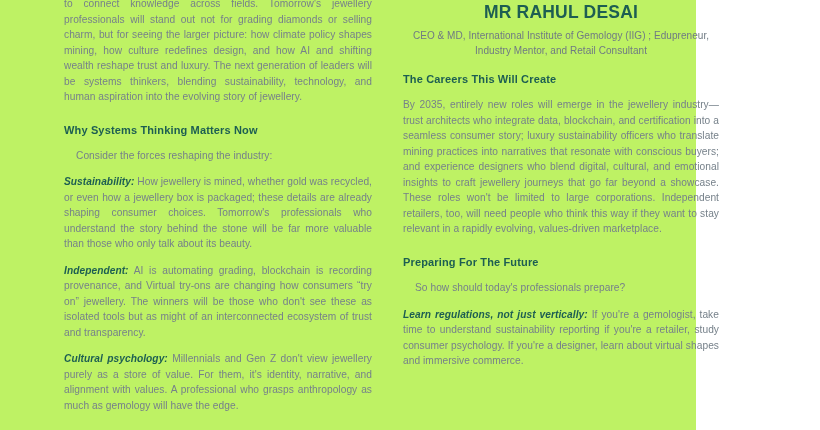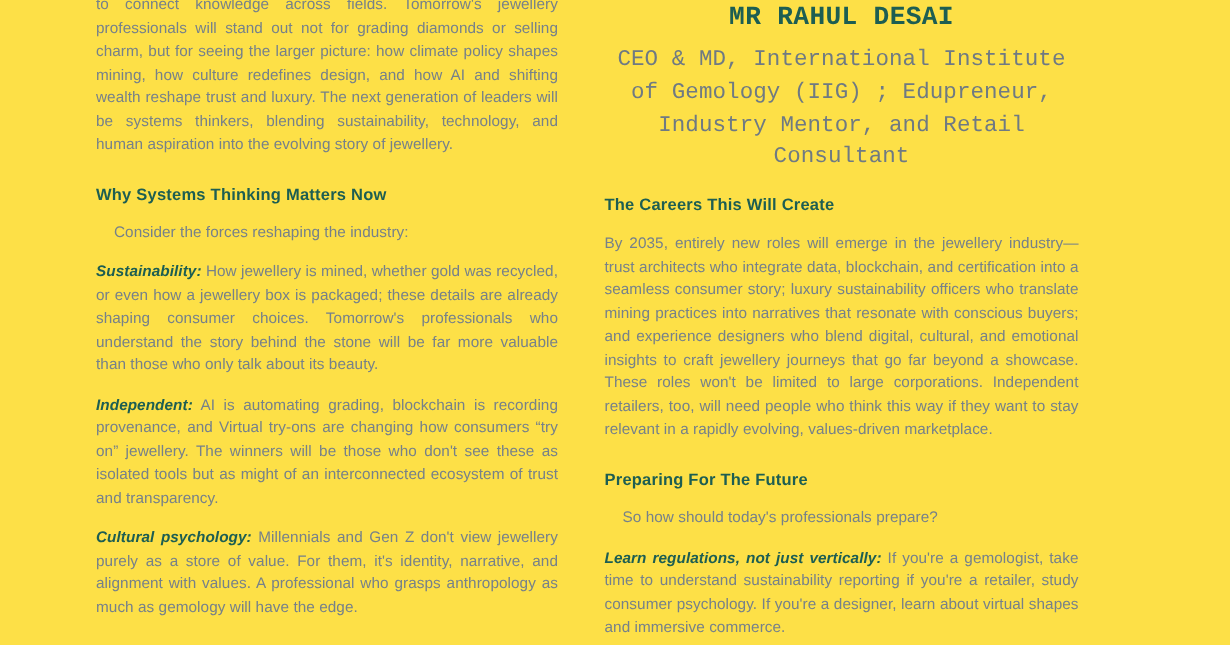--- a/index.html
+++ b/index.html
@@ -10,51 +10,50 @@
   body {
     width: 820px;
     height: 430px;
     overflow: hidden;
     font-family: "Liberation Sans", sans-serif;
     -webkit-font-smoothing: antialiased;
   }
 
   #page {
     position: relative;
-    width: 820px;
+    width: 696px;
     height: 430px;
-    background: #fde047;
+    background: #bef264;
     box-sizing: border-box;
   }
 
   .col {
     position: absolute;
     top: 0;
   }
   .col-left  { left: 64px;  width: 308px; }
   .col-right { left: 403px; width: 316px; }
 
   
   .col-left .flow { margin-top: -4px; }
 
   .byline-block {
     text-align: center;
     margin-top: 2px;
-    font-family: Liberation Mono, monospace;
   }
   .speaker-name {
     font-size: 17.5px;
     font-weight: bold;
     letter-spacing: 0.2px;
     color: #1d5e52;
     line-height: 1.2;
     margin: 0 0 6px 0;
   }
   .speaker-role {
-    font-size: 15px;
+    font-size: 10px;
     line-height: 1.45;
     color: #6f7a83;
     margin: 0 0 14px 0;
     letter-spacing: 0.05px;
   }
 
   h2.section-heading {
     font-size: 11px;
     font-weight: bold;
     color: #1d5e52;

